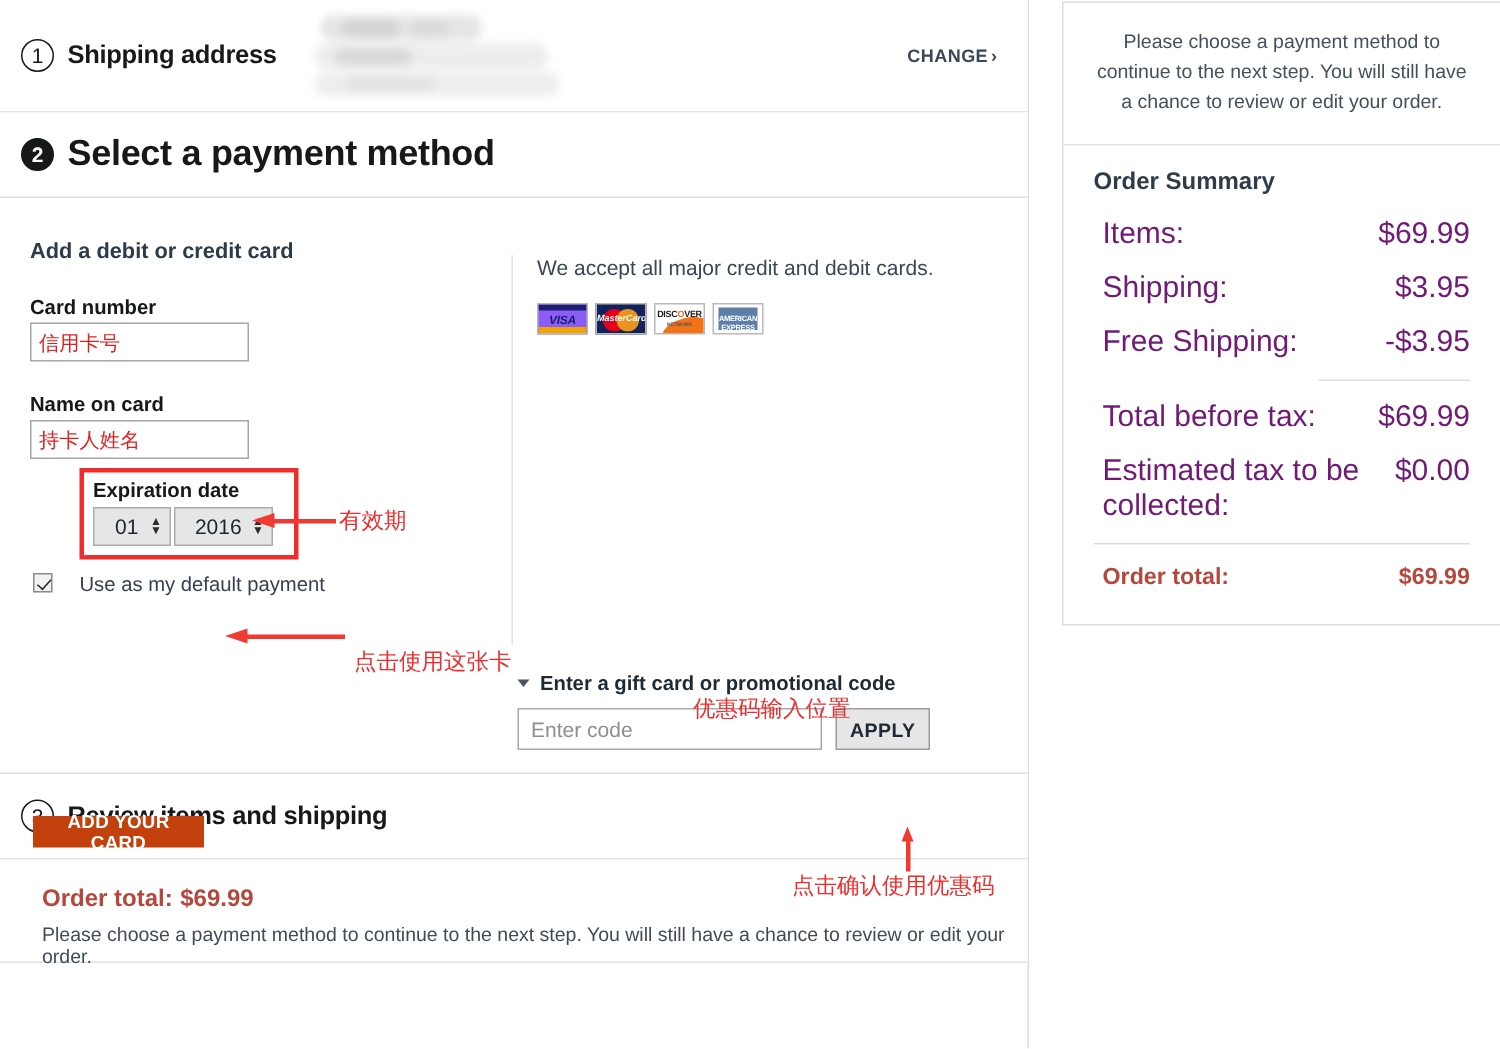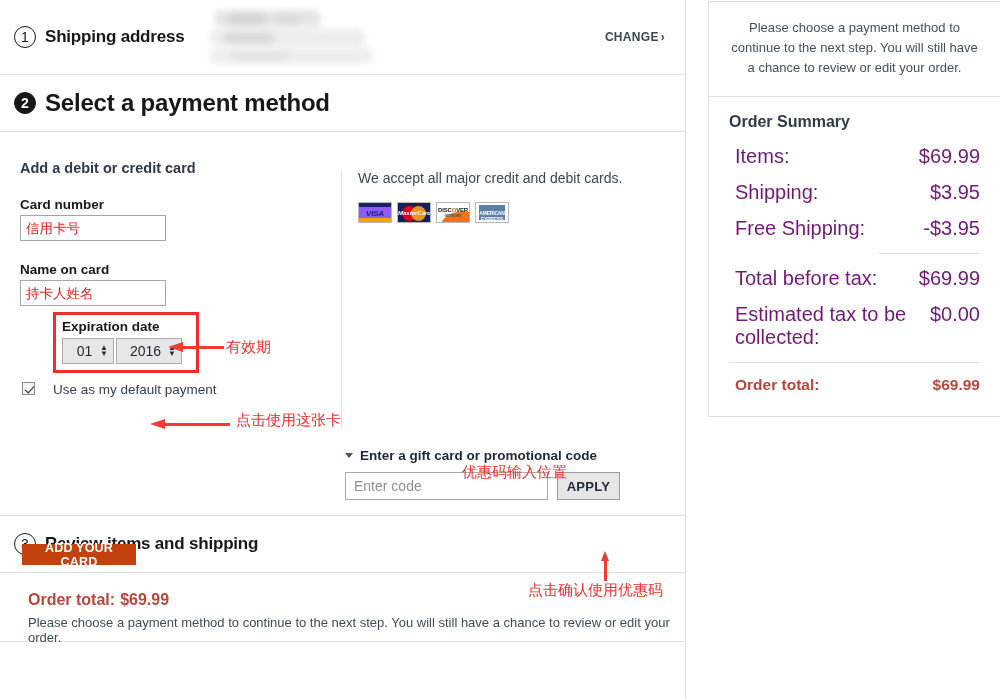--- a/index.html
+++ b/index.html
@@ -619,21 +619,21 @@
   <div class="arrow-left" style="left:168px; top:342px; width:56px; height:11px;">
     <span class="head"></span>
       <span class="shaft" style="width:42px;"></span>
   </div>
   <div class="annot-text" style="left:226px; top:338px;">有效期</div>
 
   <div class="arrow-left" style="left:150px; top:419px; width:80px; height:11px;">
     <span class="head"></span>
       <span class="shaft" style="width:66px;"></span>
   </div>
-  <div class="annot-text" style="left:236px; top:411px;text-align:center;">点击使用这张卡</div>
+  <div class="annot-text" style="left:236px; top:432px;text-align:center;">点击使用这张卡</div>
 
   <div class="arrow-up" style="left:601px; top:551px; width:9px; height:30px;">
     <span class="head"></span>
       <span class="shaft" style="height:22px;"></span>
   </div>
   <div class="annot-text" style="left:528px; top:581px;">点击确认使用优惠码</div>
 
 </div>
 
 </body></html>

